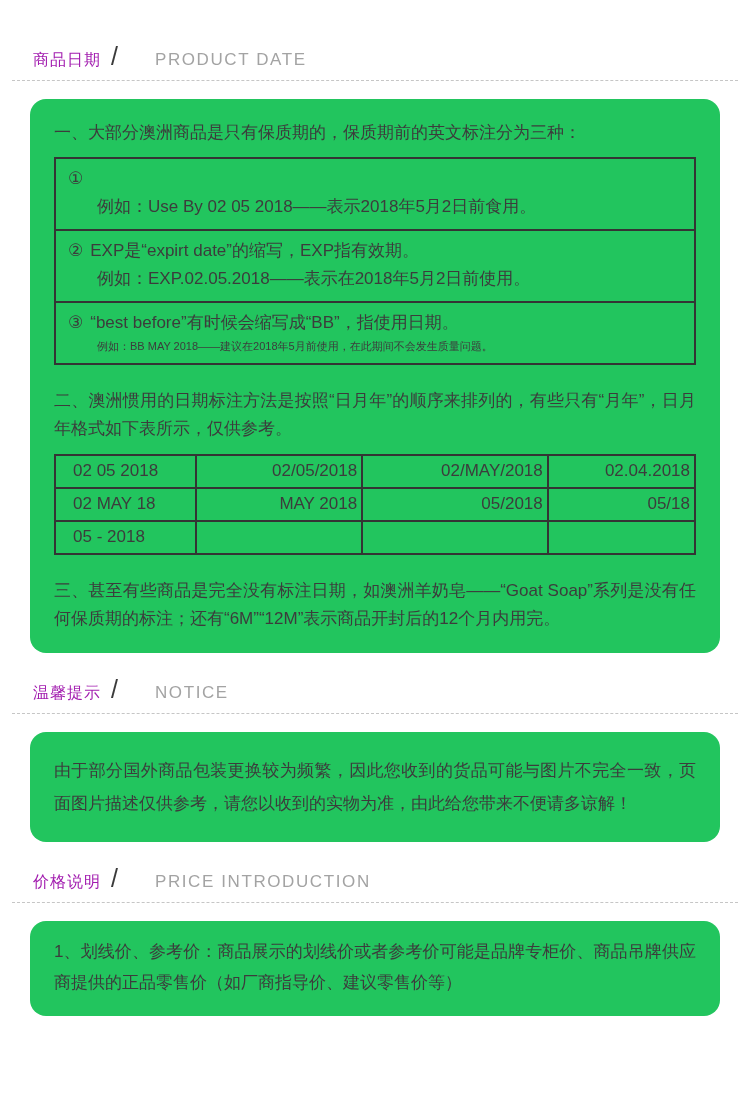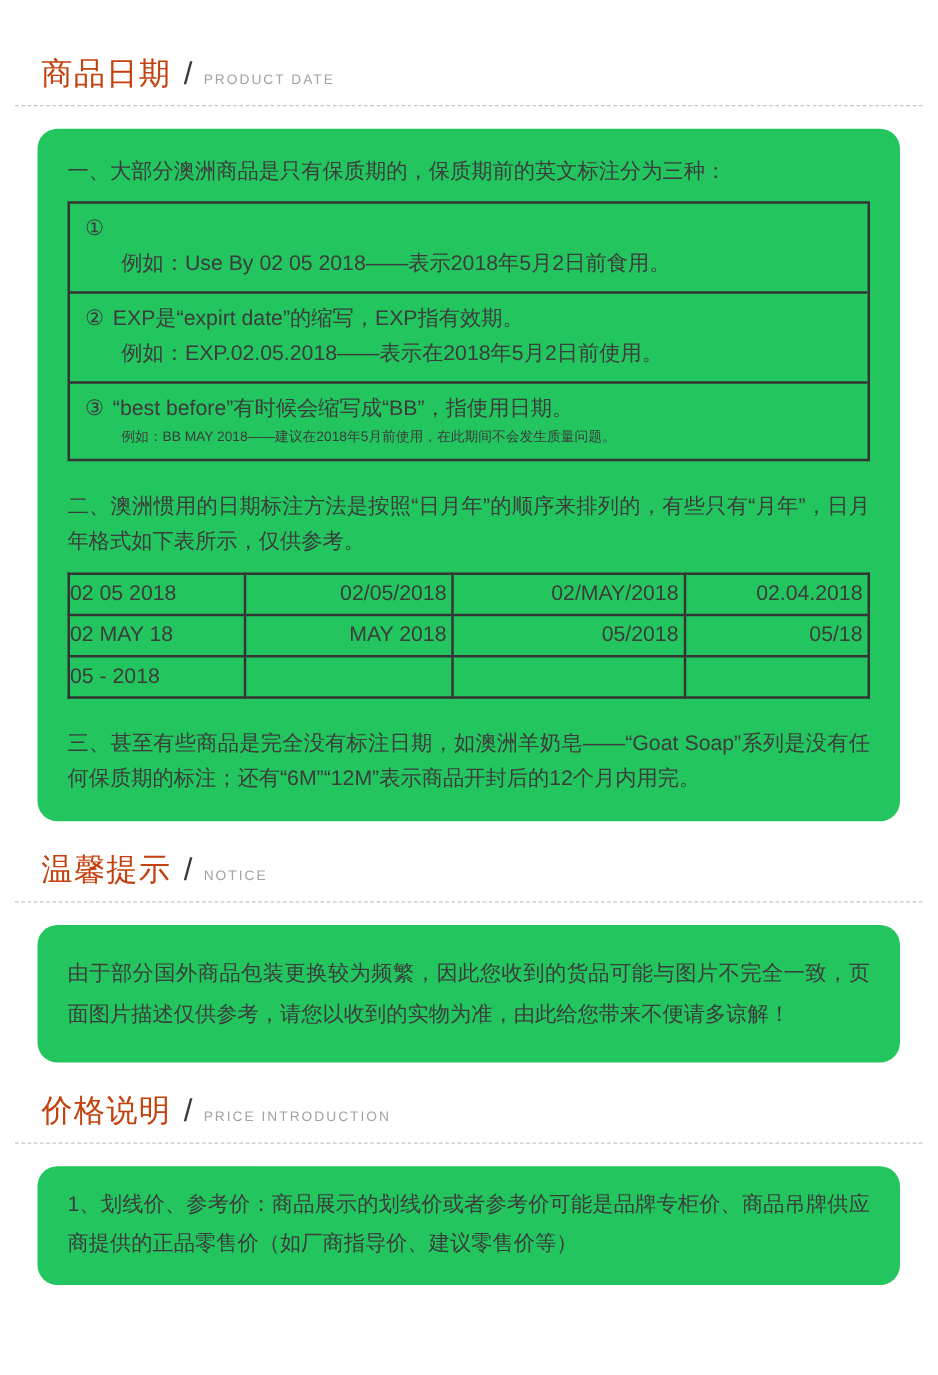--- a/index.html
+++ b/index.html
@@ -15,34 +15,35 @@
 
   
   .sec-head {
     display: flex;
     align-items: baseline;
     padding: 0 33px;
   }
   .sec-head.first { margin-top: 42px; }
   .sec-head.later { margin-top: 22px; }
   .sec-head .cn {
-    font-size: 25px;
-    color: #c2410c;
+    font-size: 16px;
+    color: #a21caf;
     letter-spacing: 1px;
   }
   .sec-head .slash {
     font-size: 25px;
     font-weight: 300;
     color: #3a3a3a;
     margin: 0 9px 0 10px;
   }
   .sec-head .en {
-    font-size: 11px;
+    font-size: 17px;
     color: #a3a3a3;
     letter-spacing: 1.6px;
+    margin-left: 28px;
   }
   .rule {
     margin: 9px 12px 0 12px;
     border-top: 1px dashed #c6c6c6;
     height: 0;
   }
 
   
   .panel {
     margin: 18px 30px 0 30px;
@@ -76,21 +77,21 @@
     margin-top: 10px;
   }
   .date-table td {
     border: 2px solid #343434;
     height: 33px;
     text-align: right;
     font-size: 17px;
     padding: 0 4px;
     color: #3c3c3c;
   }
-  .date-table td.c0 { text-align: left; padding-left: 0; }
+  .date-table td.c0 { text-align: left; padding-left: 17px; }
 
   
   .panel.loose { line-height: 1.95; padding: 22px 24px; }
   .panel.price { line-height: 1.85; padding: 15px 24px 17px 24px; }
 </style>
 </head>
 <body>
 
 <main>
 

